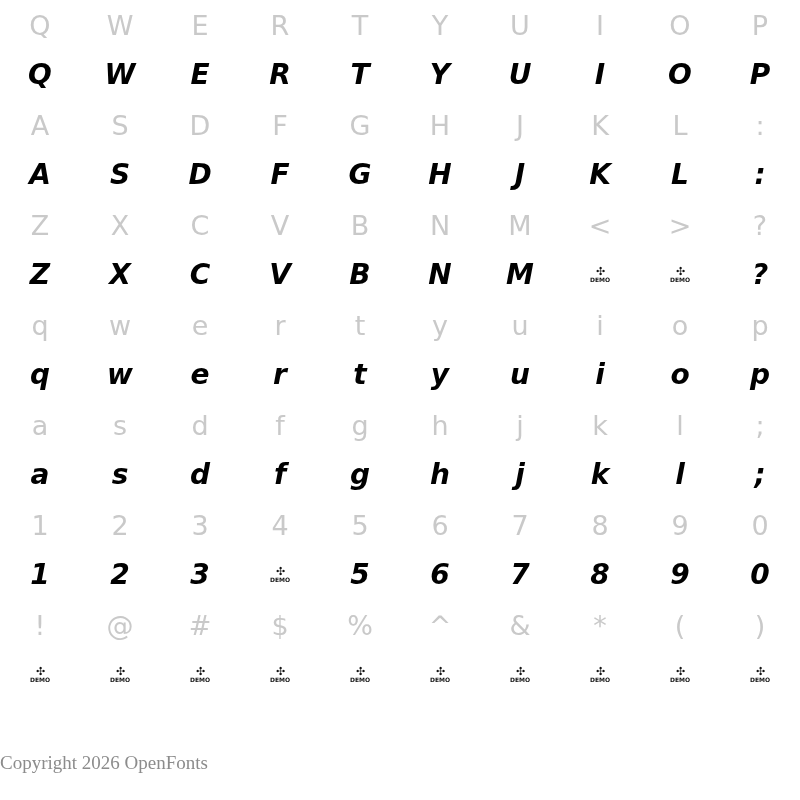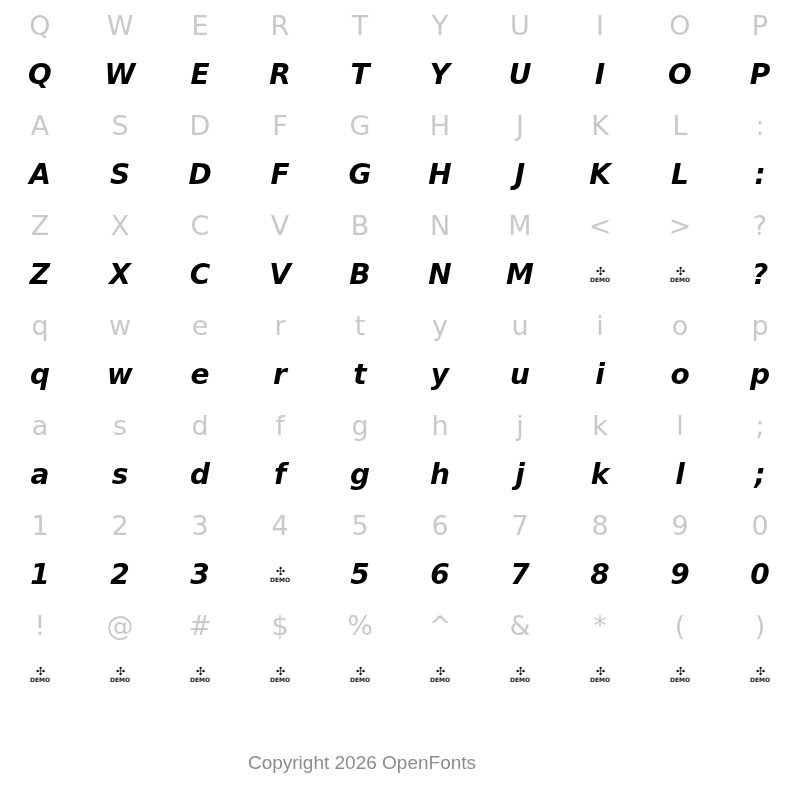--- a/index.html
+++ b/index.html
@@ -77,25 +77,25 @@
     letter-spacing: 0px;
     line-height: 7px;
     color: #111;
     font-family: "DejaVu Sans", sans-serif;
   }
   .footer {
     position: absolute;
     left: 0;
     right: 0;
     bottom: 26px;
-    text-align: center;
+    text-align: left;
     padding-right: 76px;
     color: #8c8c8c;
     font-size: 19px;
-    font-family: Liberation Sans, sans-serif;
+    font-family: Liberation Serif, serif;
   }
 </style>
 </head>
 <body>
 
 <div id="sheet">
   <div class="grid" id="glyph-grid">
       <div class="row row-light"><div class="cell">Q</div><div class="cell">W</div><div class="cell">E</div><div class="cell">R</div><div class="cell">T</div><div class="cell">Y</div><div class="cell">U</div><div class="cell">I</div><div class="cell">O</div><div class="cell">P</div></div>
       <div class="row row-sample"><div class="cell">Q</div><div class="cell">W</div><div class="cell">E</div><div class="cell">R</div><div class="cell">T</div><div class="cell">Y</div><div class="cell">U</div><div class="cell">I</div><div class="cell">O</div><div class="cell">P</div></div>
       <div class="row row-light"><div class="cell">A</div><div class="cell">S</div><div class="cell">D</div><div class="cell">F</div><div class="cell">G</div><div class="cell">H</div><div class="cell">J</div><div class="cell">K</div><div class="cell">L</div><div class="cell">:</div></div>

